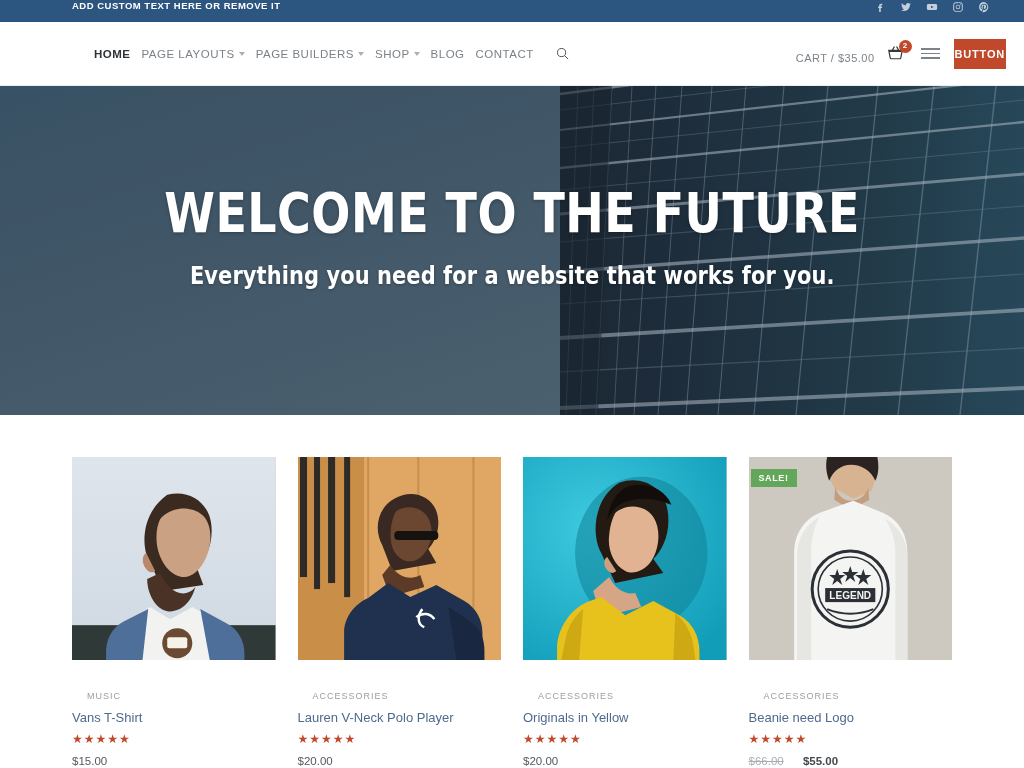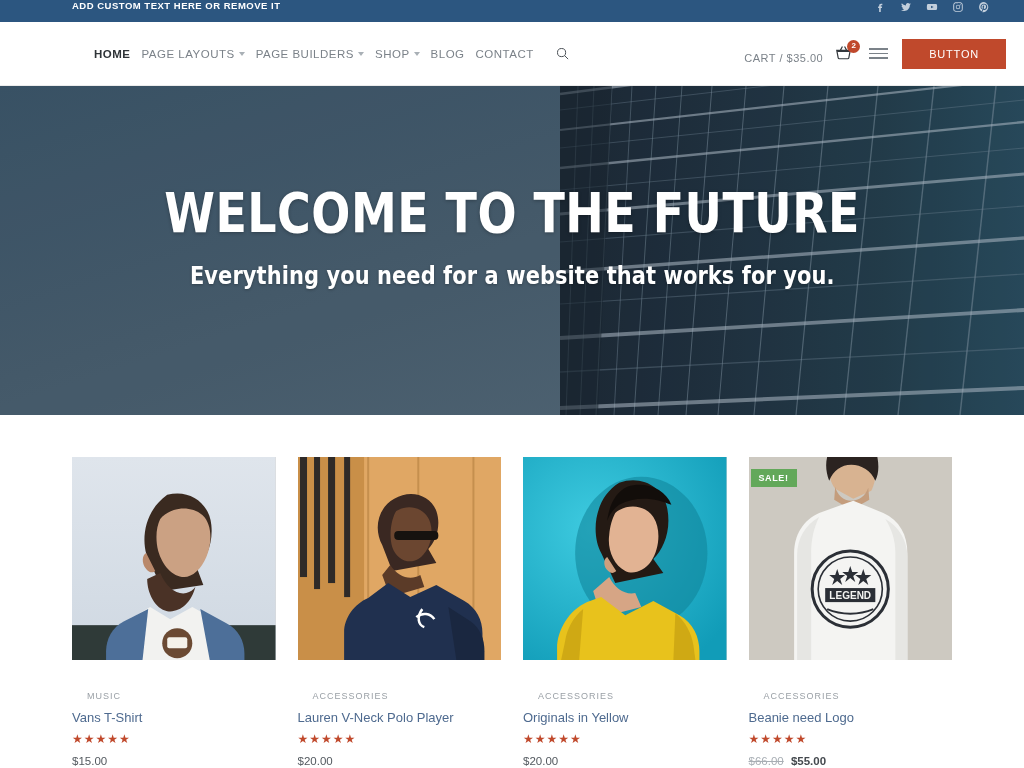--- a/index.html
+++ b/index.html
@@ -125,23 +125,23 @@
   }
   .hamburger span {
     display: block;
     width: 19px; height: 1.6px;
     background: #7b8289;
   }
   .cta-button {
     background: #c0492c;
     color: #ffffff;
     font-size: 11px;
-    font-weight: normal;
+    font-weight: bold;
     letter-spacing: 0.8px;
-    padding: 9px 27px;
+    padding: 9px 1px;
     border: none;
     cursor: pointer;
     font-family: "Liberation Sans", sans-serif;
   }
 
   
   .hero {
     position: relative;
     height: 329px;
     overflow: hidden;
@@ -228,21 +228,21 @@
     line-height: 1;
   }
   .price {
     margin-top: 10px;
     font-size: 11.5px;
     color: #53595f;
   }
   .price .old {
     color: #a8aeb4;
     text-decoration: line-through;
-    margin-right: 4px;
+    margin-right: 16px;
   }
   .price .new { font-weight: bold; color: #44494e; }
 </style>
 </head>
 <body>
 
 <div class="topbar">
   <span class="topbar-text">ADD CUSTOM TEXT HERE OR REMOVE IT</span>
   <div class="social">
     <a class="social-icon">

